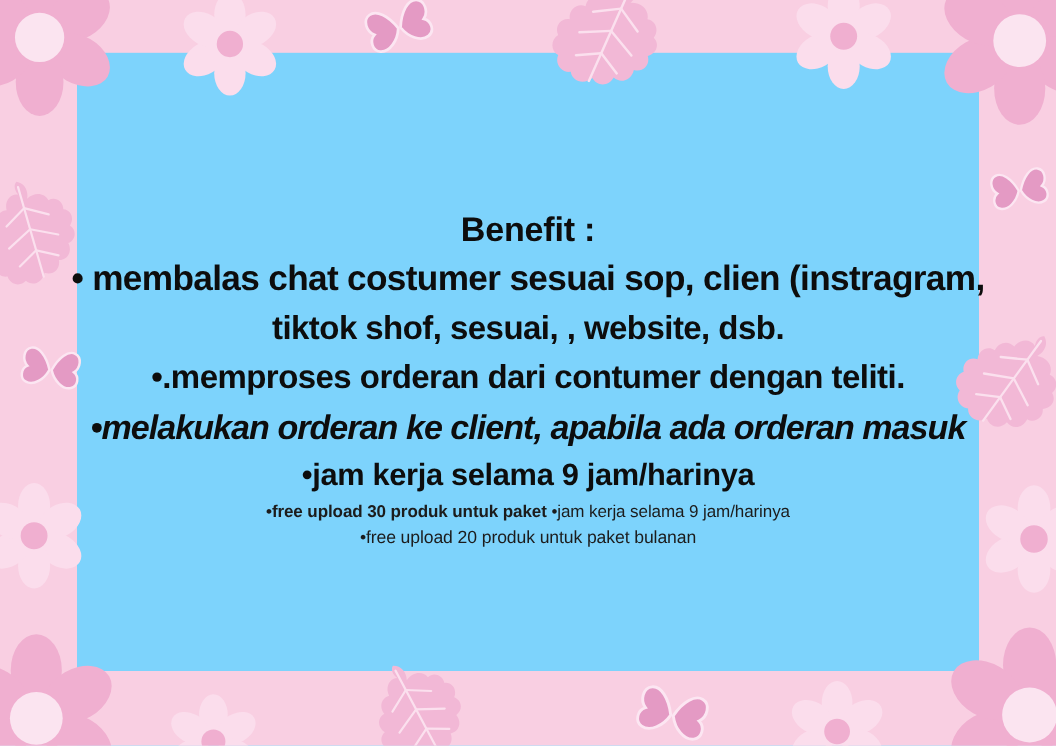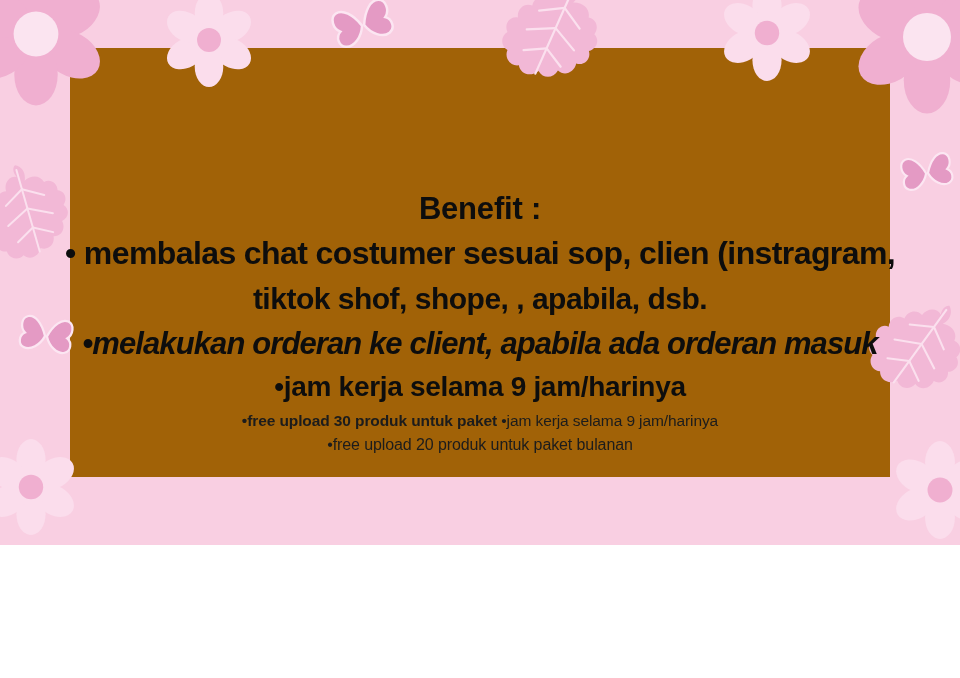--- a/index.html
+++ b/index.html
@@ -4,22 +4,22 @@
 <title>Benefit Slide</title>
 <style>
   html, body {
     margin: 0;
     padding: 0;
     background: #ffffff;
   }
   #slide {
     position: relative;
     width: 960px;
-    height: 545px;
-    background: #a16207;
+    height: 678px;
+    background: #7dd3fc;
     overflow: hidden;
     font-family: "Liberation Sans", sans-serif;
   }
 
   
   .band {
     position: absolute;
     background: #f9cfe2;
   }
   .band-top    { left: 0;  top: 0;     width: 960px; height: 48px; }
@@ -301,20 +301,21 @@
   <div class="orn" style="left:858px; top:572px; width:156px; height:156px;">
     <svg viewBox="0 0 100 100" width="156" height="156">
       <use href="#flower6" fill="#f0afd0"></use>
       <circle cx="50" cy="50" r="16" fill="#fbe4f0"></circle>
     </svg>
   </div>
 
   <div id="text-block">
     <p class="line l-title">Benefit :</p>
     <p class="line l-big">• membalas chat costumer sesuai sop, clien (instragram,</p>
-    <p class="line l-big2">tiktok shof, shope, , apabila, dsb.</p>
+    <p class="line l-big2">tiktok shof, sesuai, , website, dsb.</p>
+    <p class="line l-big2">•.memproses orderan dari contumer dengan teliti.</p>
     <p class="line l-wide">•melakukan orderan ke client, apabila ada orderan masuk</p>
     <p class="line l-med">•jam kerja selama 9 jam/harinya</p>
     <p class="line l-small"><span>•free upload 30 produk untuk paket </span><span class="reg">•jam kerja selama 9 jam/harinya</span></p>
     <p class="line l-smallest">•free upload 20 produk untuk paket  bulanan</p>
   </div>
 
 </div>
 
 </body></html>

